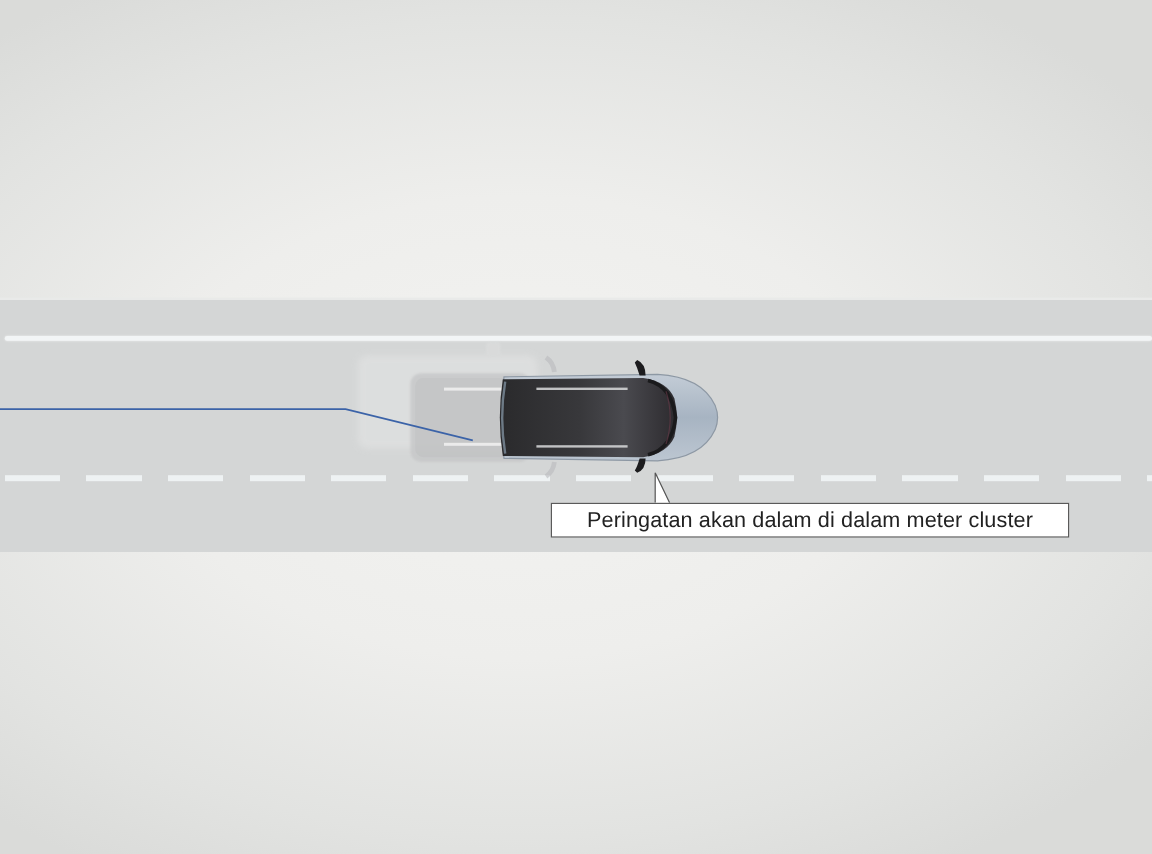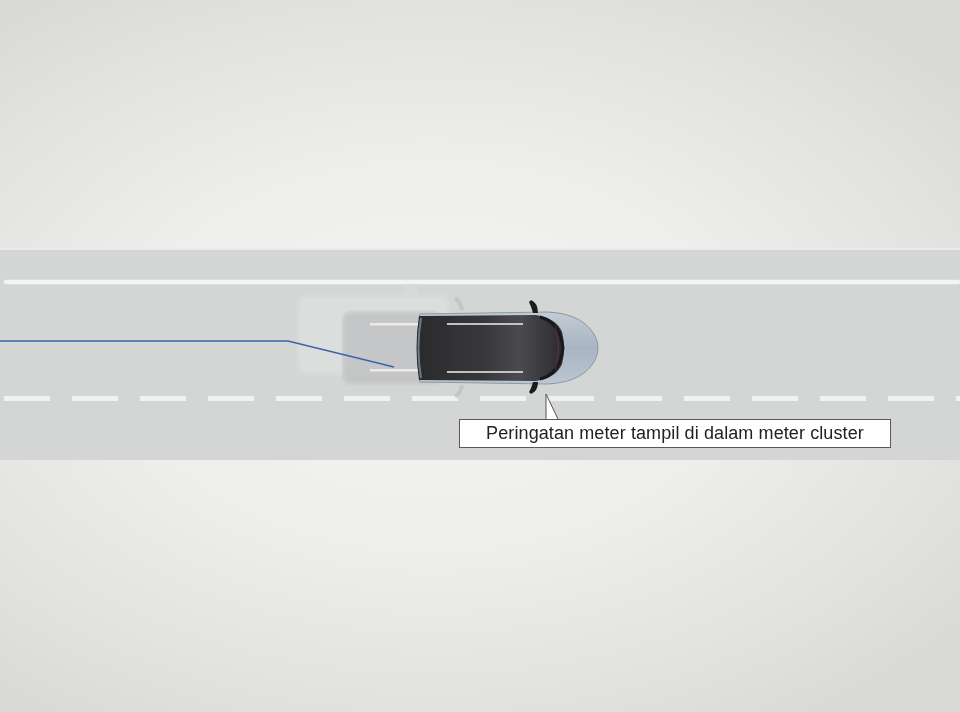--- a/index.html
+++ b/index.html
@@ -101,15 +101,15 @@
       <path d="M531 394 Q538 391 538 382 L533 382 Q531 389 529 392 Z" fill="#1c1c1e"></path>
     </g>
 
     <g>
       <path d="M546 394 L546 420 L558 420 Z" fill="#ffffff"></path>
       <path d="M546 394 L546 419 M546 394 L558 419" stroke="#555" stroke-width="1" fill="none"></path>
     </g>
   </svg>
 
   <div class="callout">
-    <span>Peringatan meter tampil di dalam meter cluster</span>
+    <span>Peringatan akan dalam di dalam meter cluster</span>
   </div>
 </div>
 
 </body></html>

